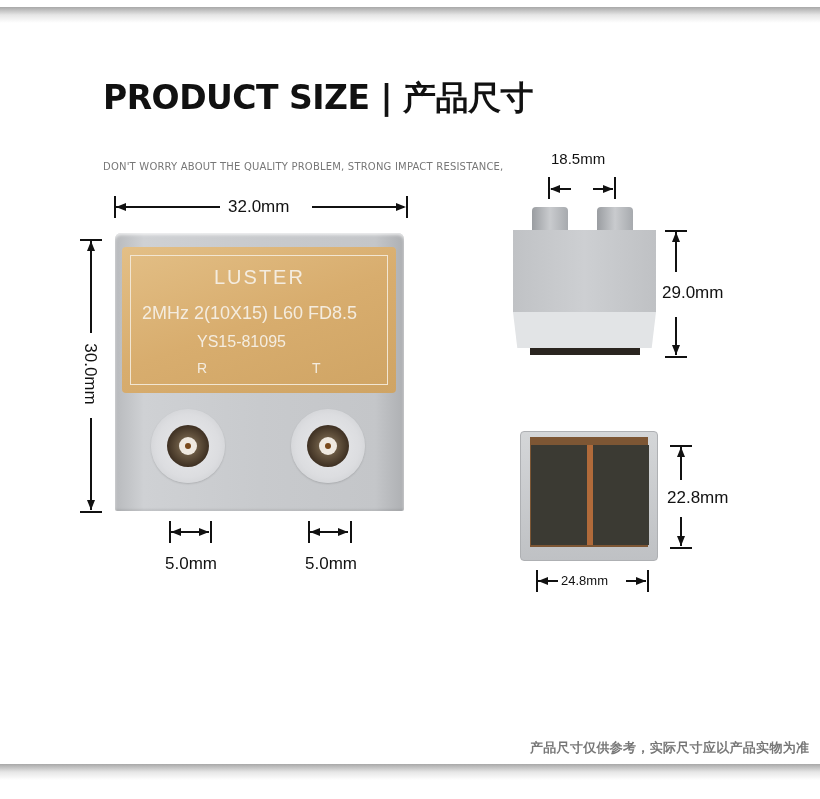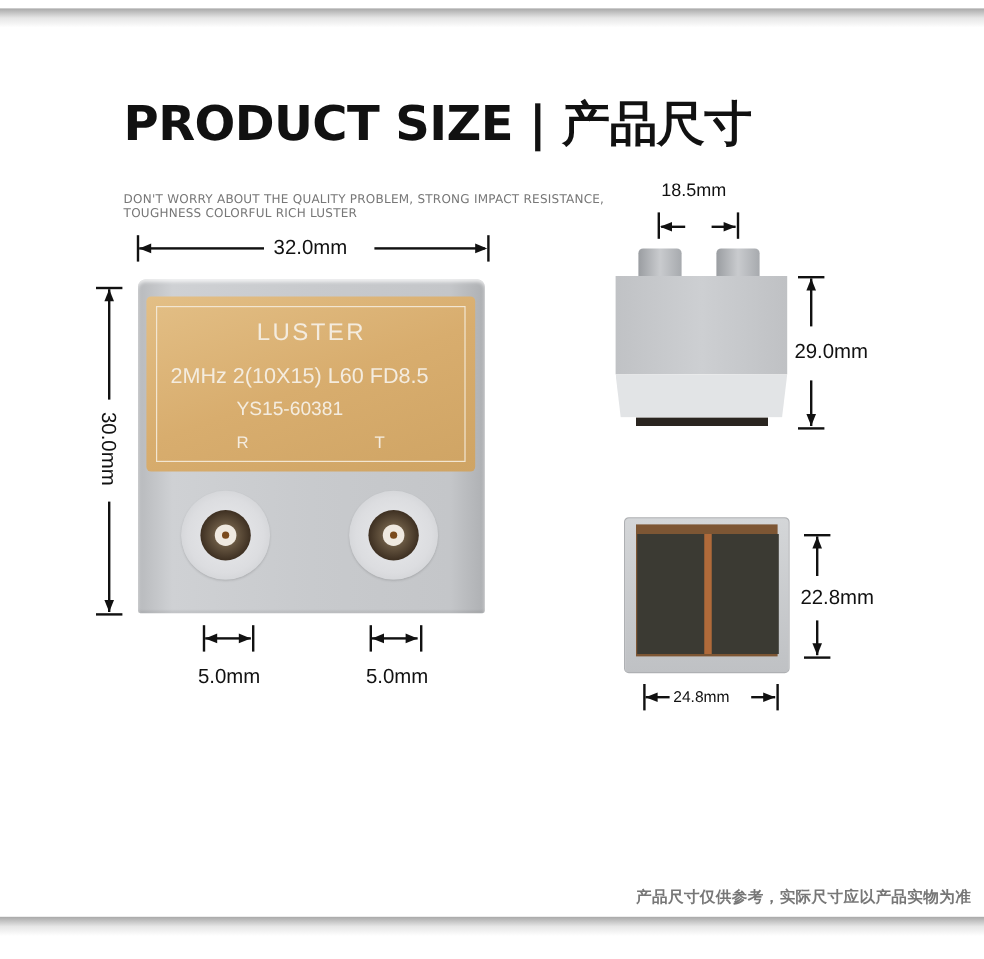--- a/index.html
+++ b/index.html
@@ -3,21 +3,21 @@
 <meta charset="utf-8">
 <style>
   * { box-sizing: border-box; margin: 0; padding: 0; }
   html, body { width: 820px; height: 799px; background: #fff; overflow: hidden; }
   body { position: relative; font-family: "DejaVu Sans", sans-serif; color: #111; }
   .shadow-top { position: absolute; left: 0; top: 7px; width: 820px; height: 16px;
     background: linear-gradient(#a8a8a8, #e6e6e6 50%, #fff); }
   .shadow-bottom { position: absolute; left: 0; top: 764px; width: 820px; height: 16px;
     background: linear-gradient(#a8a8a8, #e6e6e6 50%, #fff); }
   .title { position: absolute; left: 103px; top: 76px; font-family: "DejaVu Sans", sans-serif;
-    font-weight: bold; font-size: 40px; letter-spacing: -0.5px; color: #111; white-space: nowrap; }
+    font-weight: bold; font-size: 33px; letter-spacing: -0.5px; color: #111; white-space: nowrap; }
   .subtitle { position: absolute; left: 103px; top: 117px; font-size: 10px; color: #777; line-height: 12px; letter-spacing: 0.2px; margin-top: 44px; }
   .dim-text { position: absolute; font-size: 17px; color: #111; white-space: nowrap; font-family: "Liberation Sans", sans-serif; }
   .hline { position: absolute; height: 2px; background: #111; }
   .vline { position: absolute; width: 2px; background: #111; }
   .tick-v { position: absolute; width: 1.5px; background: #111; }
   .tick-h { position: absolute; height: 1.5px; background: #111; }
   .arr-l, .arr-r, .arr-u, .arr-d { position: absolute; width: 0; height: 0; }
   .arr-l { border-top: 4px solid transparent; border-bottom: 4px solid transparent; border-right: 10px solid #111; }
   .arr-r { border-top: 4px solid transparent; border-bottom: 4px solid transparent; border-left: 10px solid #111; }
   .arr-u { border-left: 4px solid transparent; border-right: 4px solid transparent; border-bottom: 10px solid #111; }
@@ -56,21 +56,20 @@
   .footer-note { position: absolute; left: 530px; top: 739px; font-size: 13px; color: #777; font-weight: bold; letter-spacing: 0.3px; white-space: nowrap; }
 </style>
 </head>
 <body>
 
 <div class="shadow-top"></div>
 
 <div class="title">PRODUCT SIZE | 产品尺寸</div>
 <div class="subtitle">
   <div>DON'T WORRY ABOUT THE QUALITY PROBLEM, STRONG IMPACT RESISTANCE,</div>
-  <div>TOUGHNESS COLORFUL RICH LUSTER</div>
 </div>
 
 <div>
 
   <div class="tick-v" style="left:114px;top:196px;height:22px;"></div>
   <div class="tick-v" style="left:406px;top:196px;height:22px;"></div>
   <div class="hline" style="left:116px;top:206px;width:104px;"></div>
   <div class="hline" style="left:312px;top:206px;width:92px;"></div>
   <div class="arr-l" style="left:116px;top:203px;"></div>
   <div class="arr-r" style="left:396px;top:203px;"></div>
@@ -82,21 +81,21 @@
   <div class="vline" style="left:90px;top:418px;height:92px;"></div>
   <div class="arr-u" style="left:87px;top:241px;"></div>
   <div class="arr-d" style="left:87px;top:500px;"></div>
   <div class="dim-text" style="left:48px;top:364px;transform:rotate(90deg);transform-origin:center;width:84px;text-align:center;">30.0mm</div>
 
   <div class="front"></div>
   <div class="plate"></div>
   <div class="plate-frame"></div>
   <div class="plate-text" style="left:214px;top:266px;font-size:20px;letter-spacing:2px;">LUSTER</div>
   <div class="plate-text" style="left:142px;top:303px;font-size:18px;">2MHz 2(10X15) L60 FD8.5</div>
-  <div class="plate-text" style="left:197px;top:333px;font-size:16px;">YS15-60381</div>
+  <div class="plate-text" style="left:197px;top:333px;font-size:16px;">YS15-81095</div>
   <div class="plate-text" style="left:197px;top:360px;font-size:14px;">R</div>
   <div class="plate-text" style="left:312px;top:360px;font-size:14px;">T</div>
 
   <div class="connector" style="left:151px;top:409px;">
     <div class="conn-inner">
         <div class="conn-pin">
           <div class="conn-dot"></div>
         </div>
       </div>
   </div>

